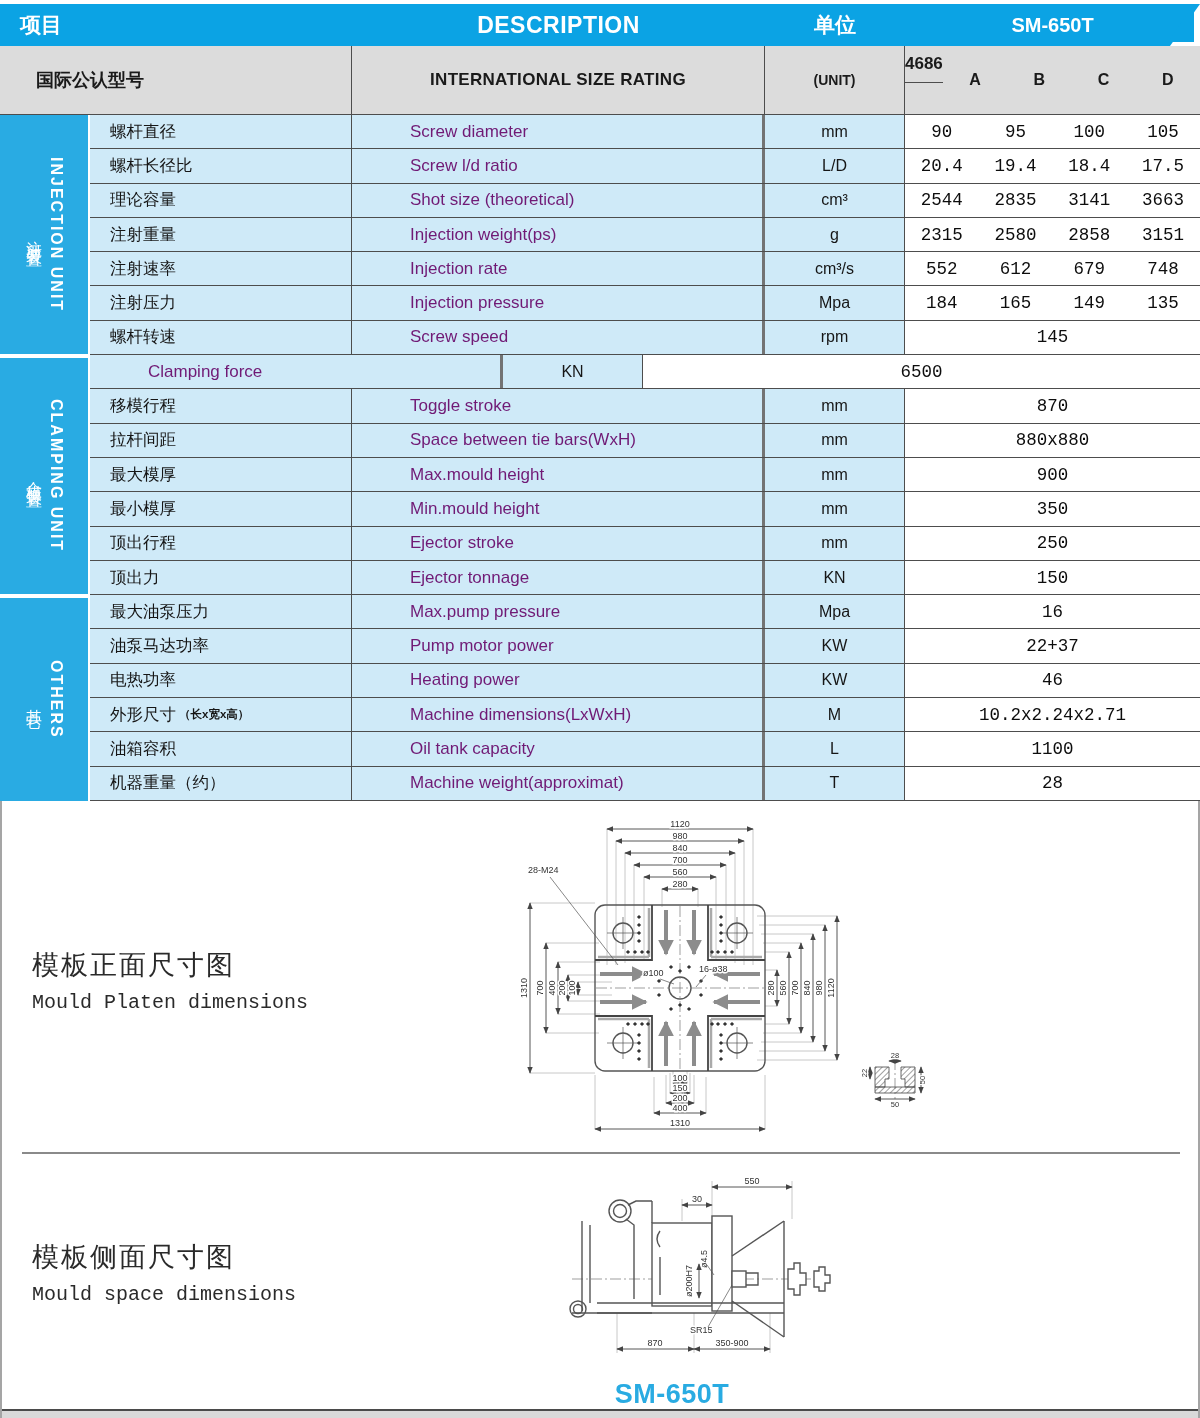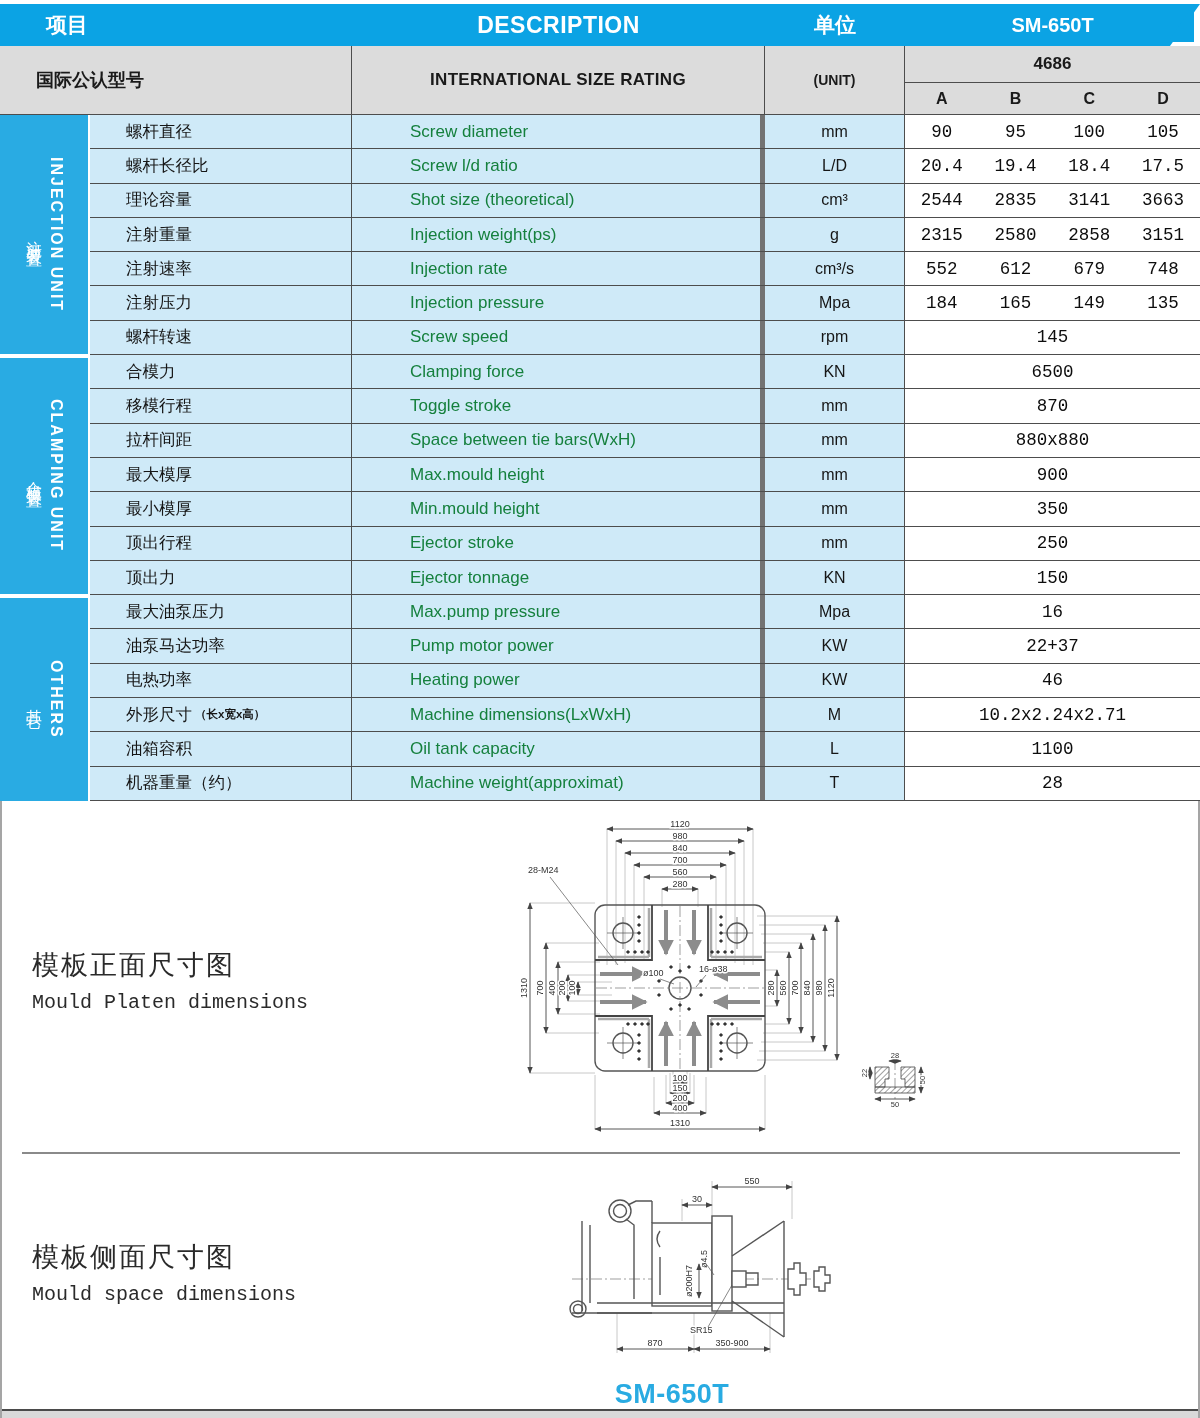--- a/index.html
+++ b/index.html
@@ -2,45 +2,45 @@
 <html><head>
 <meta charset="utf-8">
 <style>
   html,body{margin:0;padding:0;}
   body{
     width:1200px;height:1418px;position:relative;background:#fff;
     font-family:"Liberation Sans", sans-serif;color:#1a1a1a;overflow:hidden;
   }
   
   .thead{position:absolute;left:0;top:4px;width:1200px;height:42px;background:#0ba3e4;display:flex;color:#fff;}
-  .h-item{width:352px;box-sizing:border-box;padding-left:46px;line-height:42px;font-size:21px;font-weight:bold;}
+  .h-item{width:352px;box-sizing:border-box;padding-left:20px;line-height:42px;font-size:21px;font-weight:bold;}
   .h-desc{width:413px;text-align:center;line-height:42px;font-size:23px;font-weight:bold;letter-spacing:.5px;}
   .h-unit{width:140px;text-align:center;line-height:42px;font-size:21px;font-weight:bold;}
   .h-model{flex:1;text-align:center;line-height:42px;font-size:20px;font-weight:bold;position:relative;}
   .corner-tri{position:absolute;right:0;top:0;width:0;height:0;border-left:30px solid transparent;border-bottom:42px solid #fff;}
   .corner-tri2{position:absolute;right:6px;top:0;width:0;height:0;border-left:26px solid transparent;border-bottom:38px solid #0ba3e4;}
   
   .subhead{position:absolute;left:0;top:46px;width:1200px;height:69px;background:#dcdcdc;border-bottom:1px solid #4d4d4d;display:flex;box-sizing:border-box;}
   .s-name{width:352px;box-sizing:border-box;border-right:1px solid #4d4d4d;display:flex;align-items:center;padding-left:36px;font-size:18px;font-weight:bold;font-family:Liberation Serif, serif;}
   .s-desc{width:413px;box-sizing:border-box;border-right:1px solid #4d4d4d;display:flex;align-items:center;justify-content:center;font-size:17px;font-weight:bold;letter-spacing:.3px;}
   .s-unit{width:140px;box-sizing:border-box;border-right:1px solid #4d4d4d;display:flex;align-items:center;justify-content:center;font-size:14px;font-weight:bold;}
-  .s-model{flex:1;display:flex;flex-direction:column;}
+  .s-model{flex:1;display:flex;flex-direction:row;}
   .s-size{height:37px;box-sizing:border-box;border-bottom:1px solid #4d4d4d;display:flex;align-items:center;justify-content:center;font-size:17px;font-weight:bold;}
   .s-cols{flex:1;display:flex;}
   .s-col{flex:1;display:flex;align-items:center;justify-content:center;font-size:16px;font-weight:bold;}
   
   .tbody{position:absolute;left:0;top:115px;width:1200px;height:686px;}
   .sidebar-block{position:absolute;left:0;width:88px;background:#29abe3;color:#fff;display:flex;flex-direction:row;align-items:center;justify-content:center;gap:3px;}
   .sb-cn{writing-mode:vertical-rl;text-orientation:upright;font-size:16px;letter-spacing:4px;}
   .sb-en{writing-mode:vertical-rl;font-weight:bold;font-size:16px;letter-spacing:2px;}
   .rows{position:absolute;left:90px;top:0;width:1110px;}
   .row{height:34.3px;display:flex;border-bottom:1px solid #4d4d4d;box-sizing:border-box;}
-  .c-name{width:262px;background:#cfeaf8;box-sizing:border-box;border-right:1px solid #4d4d4d;display:flex;align-items:center;padding-left:36px;font-size:16.5px;color:#161616;}
+  .c-name{width:262px;background:#cfeaf8;box-sizing:border-box;border-right:1px solid #4d4d4d;display:flex;align-items:center;padding-left:20px;font-size:16.5px;color:#161616;}
   .c-name .name-small{font-size:11.5px;margin-left:3px;font-weight:bold;}
-  .c-desc{width:413px;background:#cfeaf8;box-sizing:border-box;border-right:5px solid #737373;display:flex;align-items:center;padding-left:58px;font-size:17px;color:#15803d;}
+  .c-desc{width:413px;background:#cfeaf8;box-sizing:border-box;border-right:3px solid #737373;display:flex;align-items:center;padding-left:58px;font-size:17px;color:#701a75;}
   .c-unit{width:140px;background:#cfeaf8;box-sizing:border-box;border-right:1px solid #4d4d4d;display:flex;align-items:center;justify-content:center;font-size:16px;color:#161616;}
   .c-vals{flex:1;display:flex;font-family:Liberation Mono, monospace;font-size:17.5px;color:#0d0d0d;}
   .c-vals.v4 span{flex:1;text-align:center;align-self:center;}
   .c-vals.v1{justify-content:center;align-items:center;}
   
   .drawings{position:absolute;left:0;top:801px;width:1200px;height:617px;box-sizing:border-box;border-left:2px solid #a5a5a5;border-right:2px solid #a5a5a5;background:#fff;}
   .sep{position:absolute;left:20px;right:18px;top:351px;height:2px;background:#8a8a8a;}
   .bottom-bar{position:absolute;left:0;right:0;bottom:0;height:7px;background:#d9d9d9;border-top:2px solid #4a4a4a;}
   .panel-title{position:absolute;}
   .pt1{left:30px;top:146px;}
@@ -191,23 +191,20 @@
           <span>螺杆转速</span>
         </div>
       <div class="c-desc">Screw speed</div>
       <div class="c-unit">rpm</div>
       <div class="c-vals v1">
           <span>145</span>
         </div>
     </div>
 
     <div class="row">
-      <div class="c-name">
-          <span>合模力</span>
-        </div>
       <div class="c-desc">Clamping force</div>
       <div class="c-unit">KN</div>
       <div class="c-vals v1">
           <span>6500</span>
         </div>
     </div>
     <div class="row">
       <div class="c-name">
           <span>移模行程</span>
         </div>

